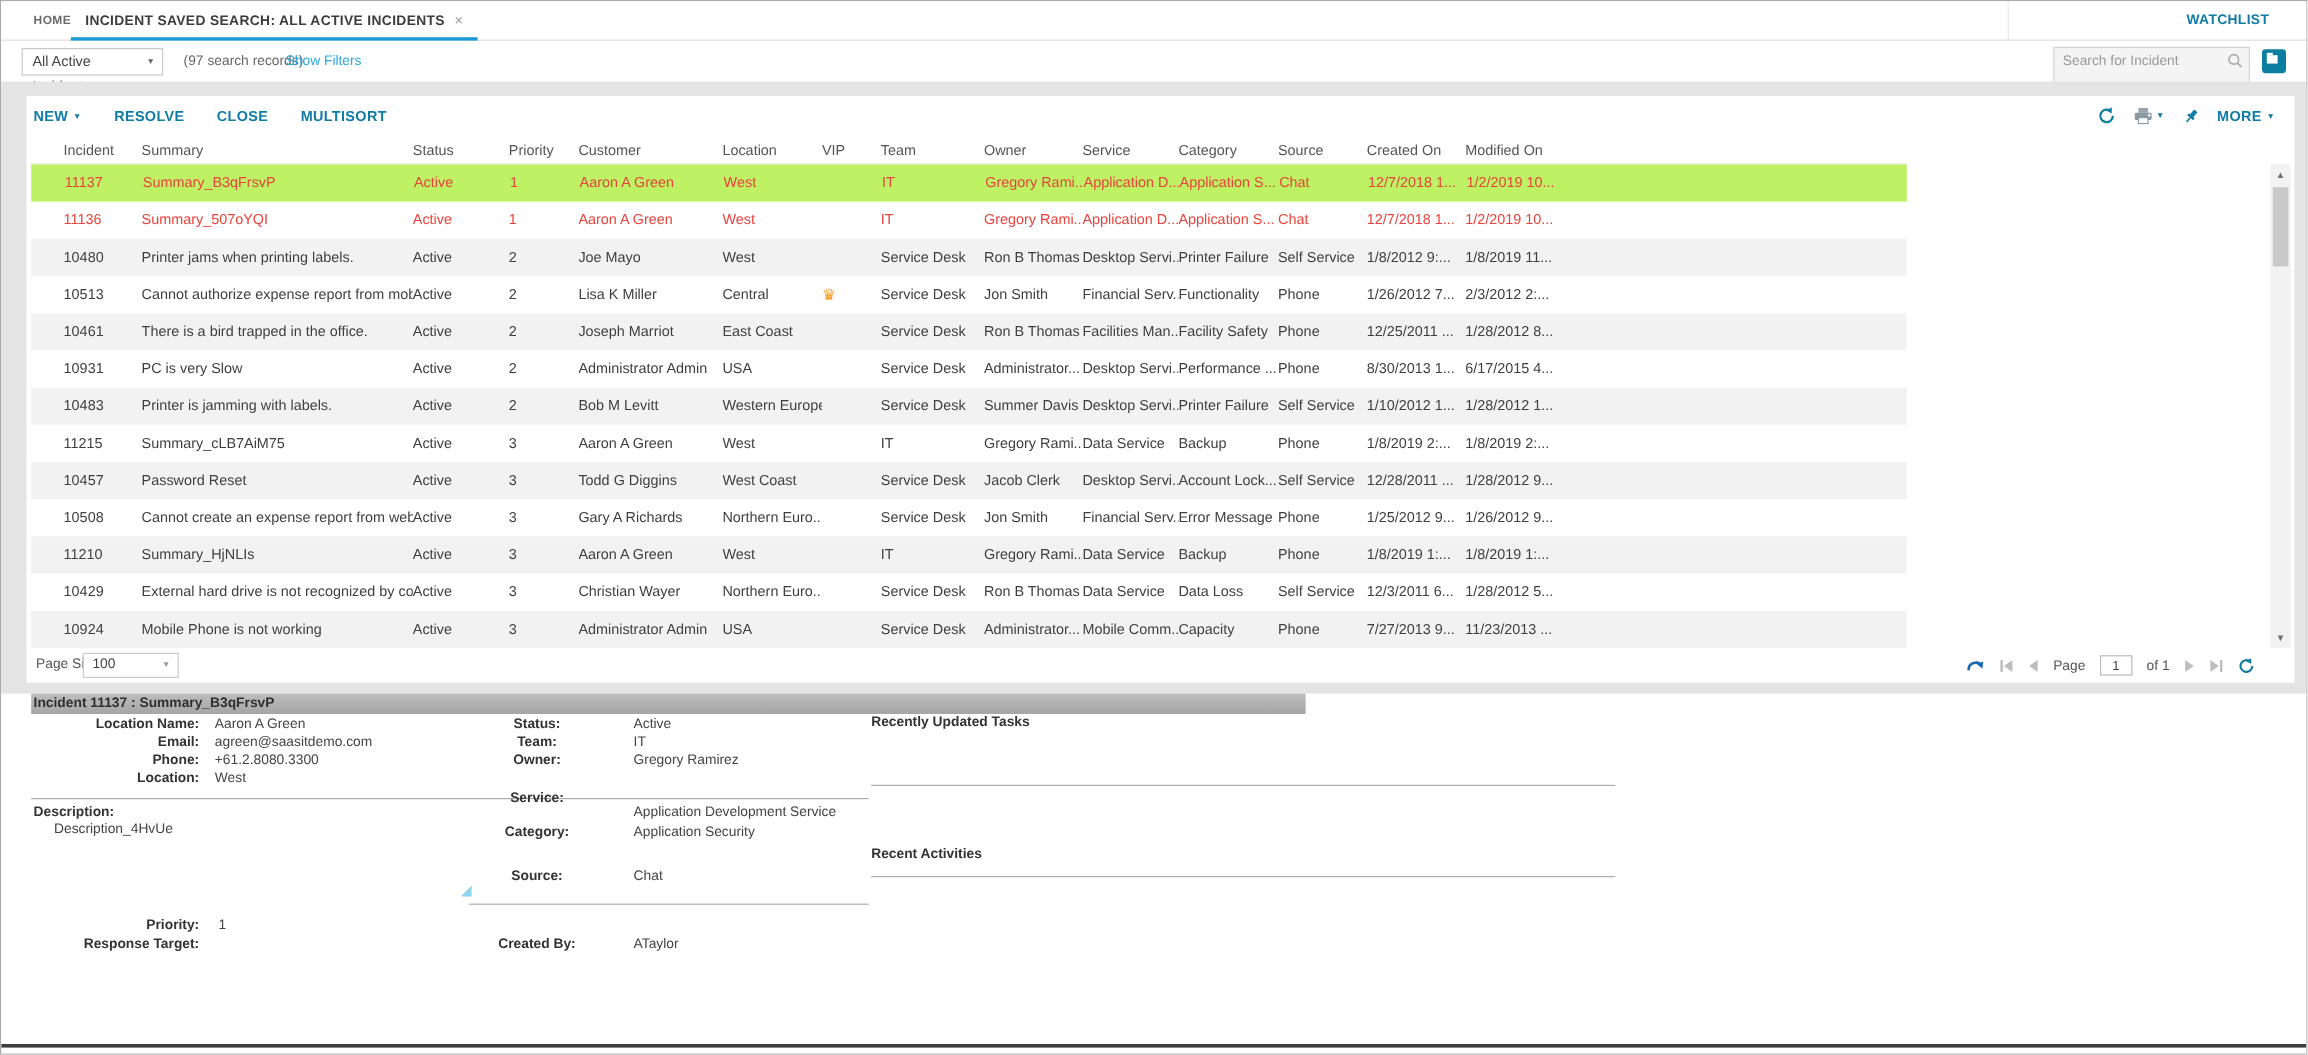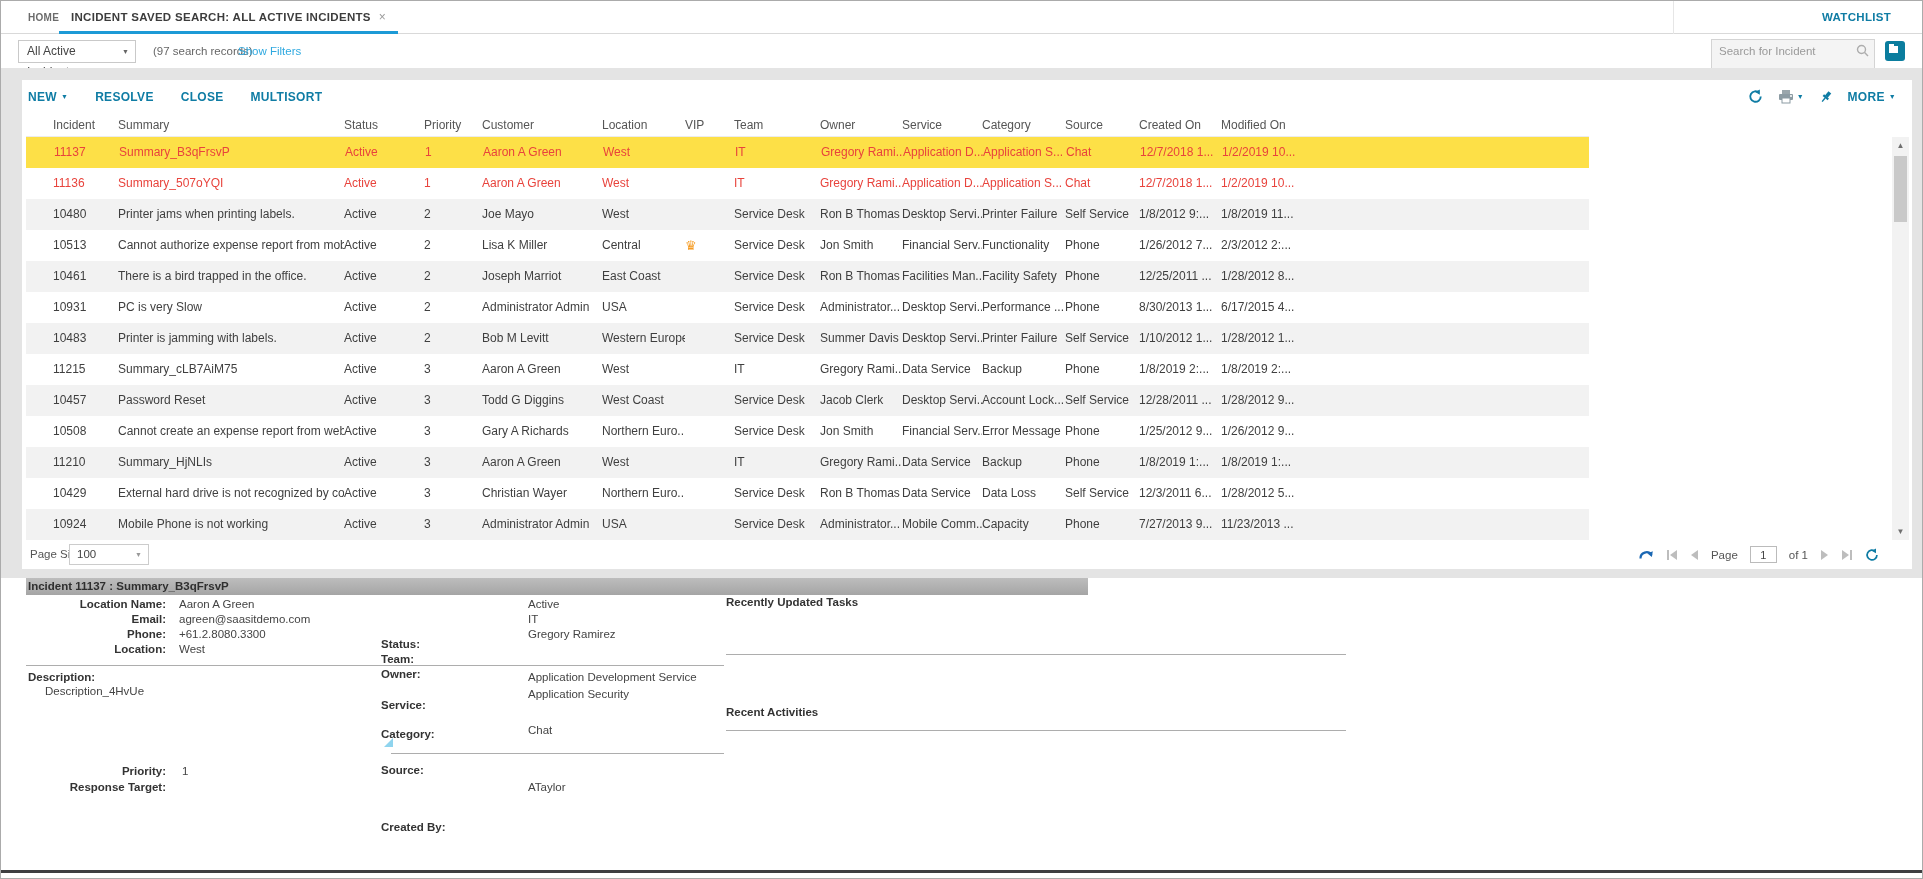--- a/index.html
+++ b/index.html
@@ -40,21 +40,21 @@
   .tbtn .caret { font-size:7px; margin-left:4px; vertical-align:2px; }
   .toolbar-right { position:absolute; right:16px; top:0; height:33px; display:flex; align-items:center; gap:15px; }
   .icon-btn { cursor:pointer; display:flex; align-items:center; }
   .icon-caret { font-size:7px; color:#0F7CA4; margin-left:3px; }
   
   .grid-header { position:absolute; left:4px; top:33px; width:1563px; height:24px; display:flex; padding-left:27px; font-size:12px; color:#555; border-bottom:1px solid #ECECEC; }
   .hcell { line-height:24px; padding-right:6px; white-space:nowrap; overflow:hidden; cursor:pointer; }
   .grid-body { position:absolute; left:4px; top:57px; width:1563px; }
   .grid-row { display:flex; height:31px; padding-left:27px; font-size:12px; color:#3F3F3F; cursor:pointer; }
   .grid-row.alt { background:#F2F2F2; }
-  .grid-row.selected { background:#fde047;padding-left:28px; }
+  .grid-row.selected { background:#bef264;padding-left:28px; }
   .grid-row.urgent { color:#E8433C; }
   .cell { line-height:31px; padding-right:6px; white-space:nowrap; overflow:hidden; }
   .c0{width:65px}.c1{width:226px}.c2{width:80px}.c3{width:58px}.c4{width:120px}.c5{width:83px}
   .c6{width:49px}.c7{width:86px}.c8{width:82px}.c9{width:80px}.c10{width:83px}.c11{width:74px}
   .c12{width:82px}.c13{width:90px}
   .crown { color:#F59B22; font-size:13px; }
   
   .vscroll { position:absolute; left:1870px; top:57px; width:17px; height:403px; background:#F2F2F2; }
   .vscroll .arrow { position:absolute; left:0; width:17px; height:17px; text-align:center; font-size:8px; color:#6F6F6F; line-height:17px; cursor:pointer; }
   .vscroll .up { top:0; }
@@ -67,21 +67,21 @@
   .pg-size .chev { position:absolute; right:6px; top:0; line-height:19px; font-size:7px; color:#999; }
   .pager { position:absolute; right:33px; top:0; height:29px; display:flex; align-items:center; gap:12px; }
   .pager .txt { color:#555; }
   .pg-input { width:27px; height:17px; border:1px solid #BBBBBB; font-family:"Liberation Sans",sans-serif; font-size:11px; color:#444; text-align:center; outline:none; }
   .nav-ic { cursor:pointer; display:flex; align-items:center; }
   
   .detail { position:absolute; left:0; top:577px; width:100%; height:292px; background:#fff; font-size:11.5px; }
   .d-titlebar { position:absolute; left:25px; top:0; width:1062px; height:17px; background:linear-gradient(#BDBDBD,#A5A5A5); line-height:17px; padding-left:2px; font-weight:bold; color:#2F2F2F; }
   .dl1 { position:absolute; left:25px; width:140px; text-align:right; font-weight:bold; color:#333; white-space:nowrap; }
   .dv1 { position:absolute; left:178px; color:#444; white-space:nowrap; }
-  .dl2 { position:absolute; left:380px; width:133px; text-align:left; font-weight:bold; color:#333; white-space:nowrap;margin-top:40px; }
+  .dl2 { position:absolute; left:380px; width:133px; text-align:center; font-weight:bold; color:#333; white-space:nowrap; }
   .dv2 { position:absolute; left:527px; color:#444; white-space:nowrap; }
   .d-sect { position:absolute; left:725px; font-weight:bold; color:#333; }
   .d-line { position:absolute; border-top:1px solid #ADADAD; }
   .resize-handle { position:absolute; left:383px; top:160px; width:0; height:0; border-left:9px solid transparent; border-bottom:9px solid #8FD4EE; cursor:pointer; }
   
   .bottomline { position:absolute; left:0; top:869px; width:100%; height:3px; background:#3E3E40; }
   svg { display:block; }
 </style>
 </head>
 <body>

